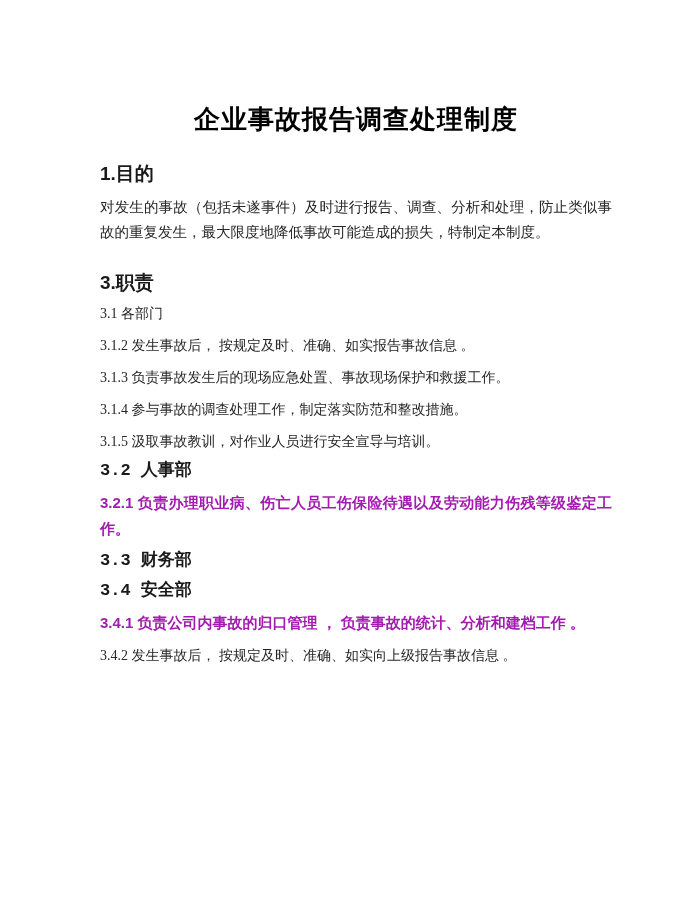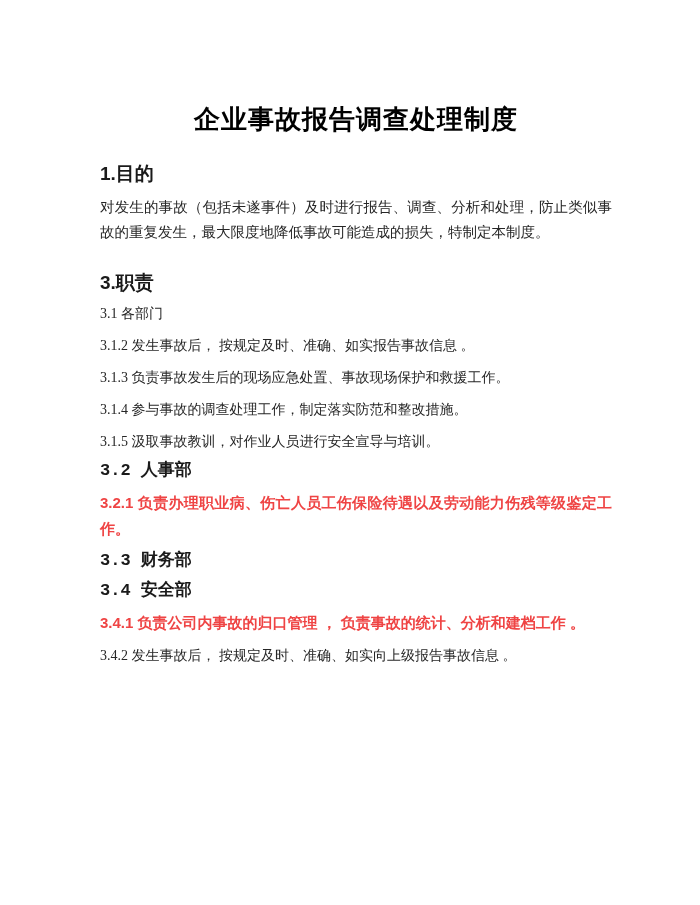--- a/index.html
+++ b/index.html
@@ -57,21 +57,21 @@
     font-weight: 700;
     color: #1a1a1a;
     font-family: Liberation Mono, monospace;
   }
   .bold-para {
     margin: 0 0 8px 0;
     font-size: 15px;
     line-height: 26px;
     font-weight: 700;
     text-align: justify;
-    color: #ef4444;
+    color: #a21caf;
     font-family: "Liberation Sans", "DejaVu Sans", sans-serif;
   }
 </style>
 </head>
 <body>
 
 <div class="page">
 
   <h1 class="doc-title">企业事故报告调查处理制度</h1>
 

